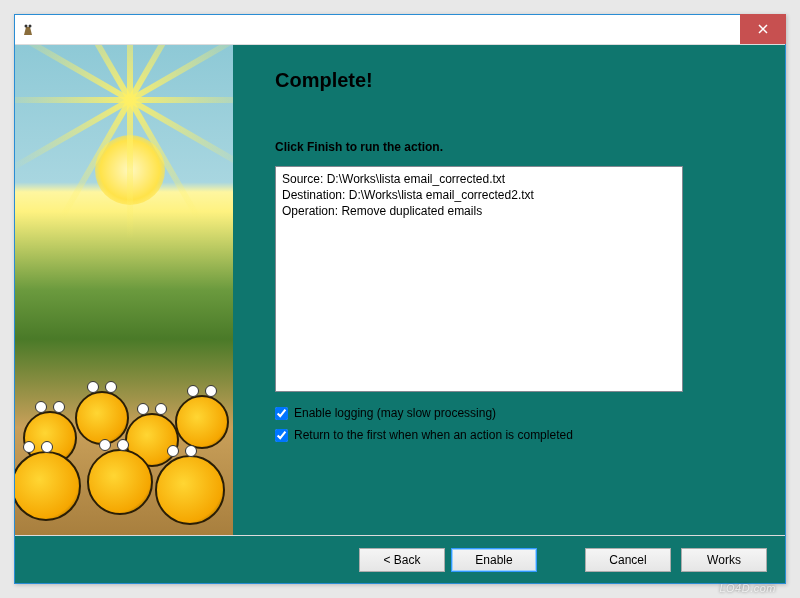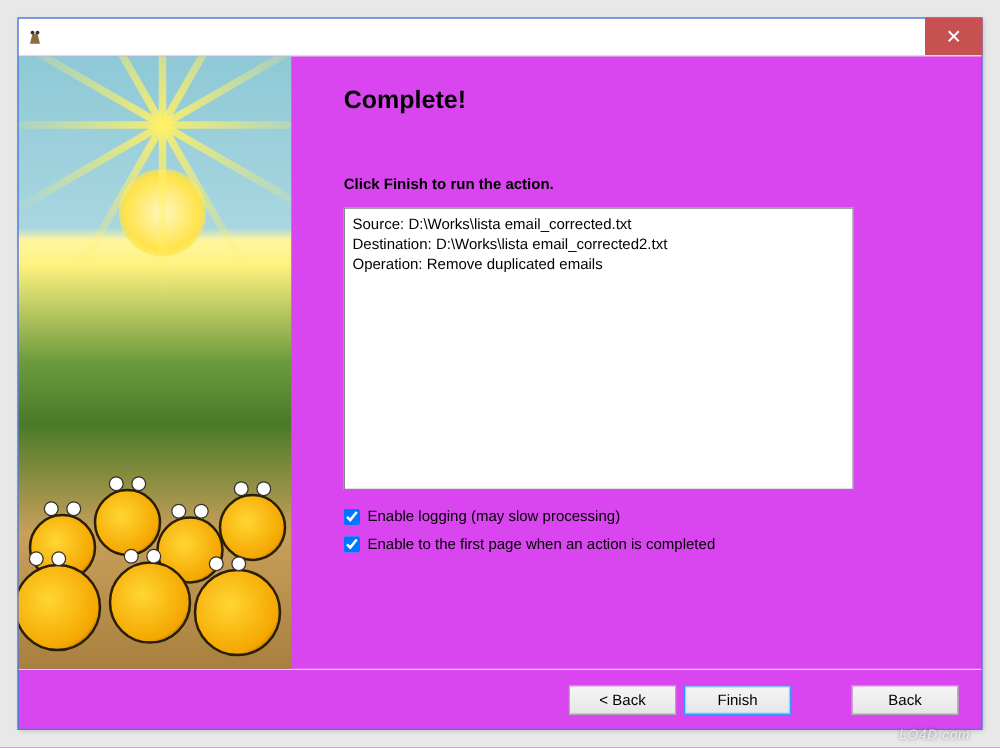--- a/index.html
+++ b/index.html
@@ -11,21 +11,21 @@
       height: 598px;
       position: relative;
     }
     .outer {
       position: absolute;
       left: 14px;
       top: 14px;
       width: 772px;
       height: 570px;
       border: 1px solid #2a8dd4;
-      background: #d946ef;
+      background: #0f766e;
       box-shadow: 1px 1px 4px rgba(0,0,0,0.2);
     }
     .titlebar {
       height: 30px;
       background: #fff;
       border-bottom: 1px solid #dcdcdc;
       display: flex;
       align-items: center;
       justify-content: space-between;
       padding-left: 6px;
@@ -221,29 +221,30 @@
 <span>Destination:</span> <span>D:\Works\lista email_corrected2.txt</span>
 <span>Operation:</span> <span>Remove duplicated emails</span></div>
 
       <div class="checks">
         <label class="checkrow">
           <input type="checkbox" checked="" style="">
           <span>Enable logging (may slow processing)</span>
         </label>
         <label class="checkrow">
           <input type="checkbox" checked="" style="">
-          <span>Enable to the first page when an action is completed</span>
+          <span>Return to the first when when an action is completed</span>
         </label>
       </div>
     </div>
   </div>
 
   <div class="footer">
     <div class="grp">
       <button class="btn">&lt; Back</button>
-      <button class="btn default">Finish</button>
+      <button class="btn default">Enable</button>
     </div>
     <div class="spacer2"></div>
-    <button class="btn">Back</button>
+    <button class="btn">Cancel</button>
+    <button class="btn">Works</button>
   </div>
 </div>
 
 <div class="watermark">LO4D.com</div>
 
 </body></html>

